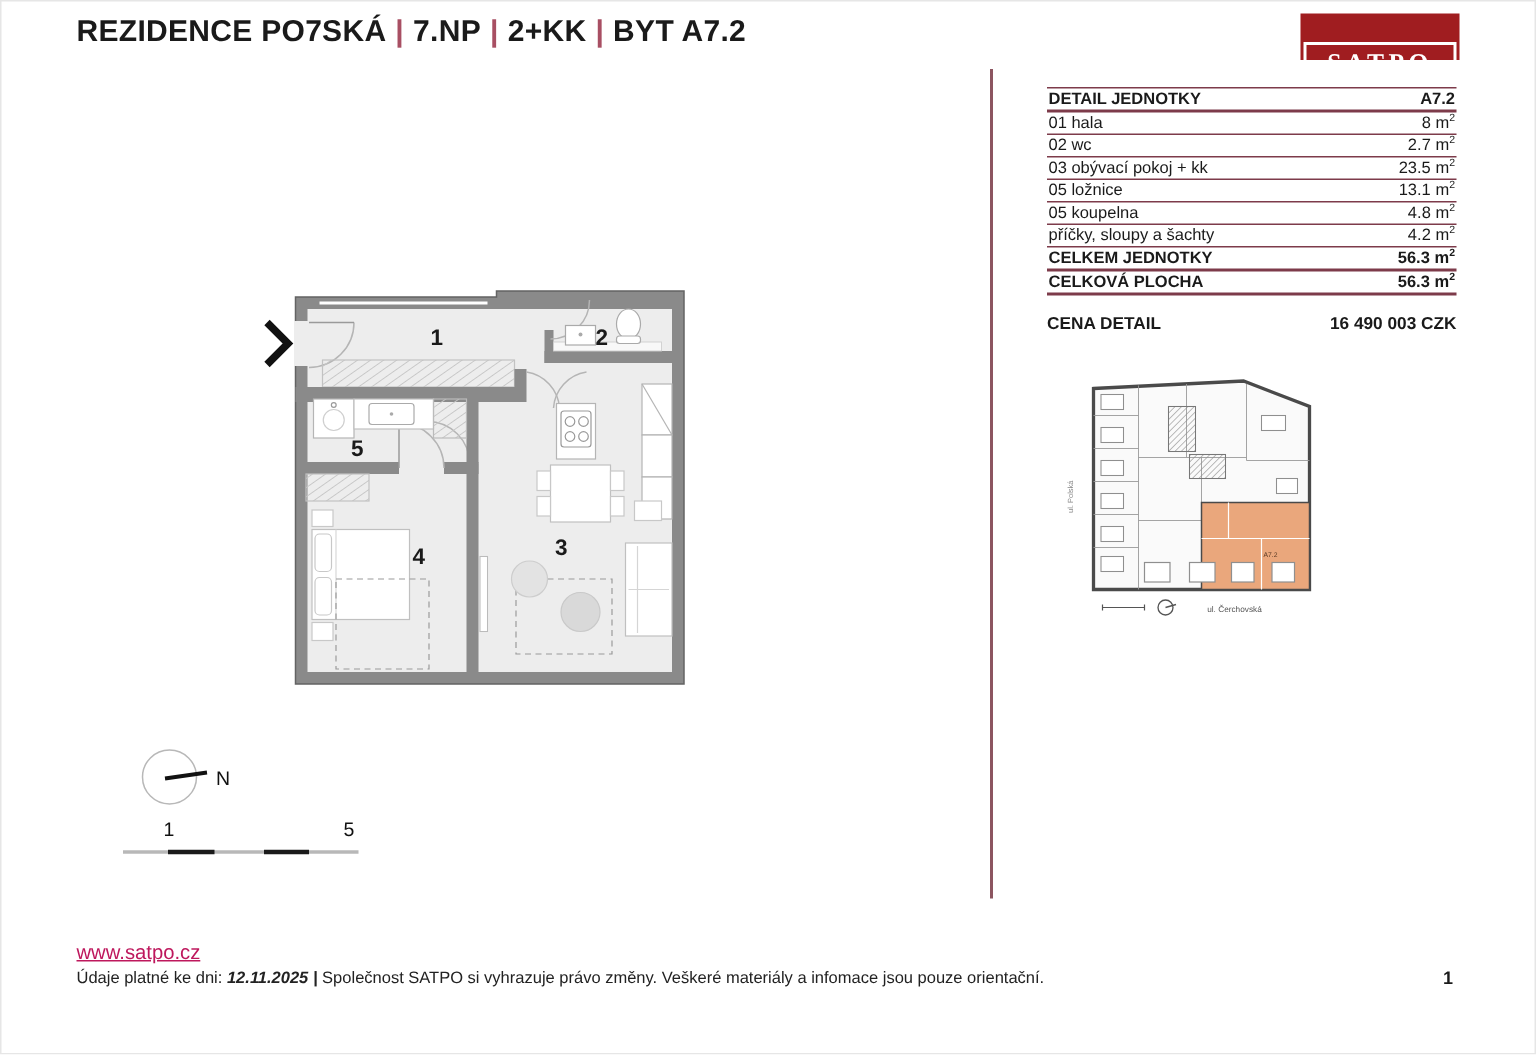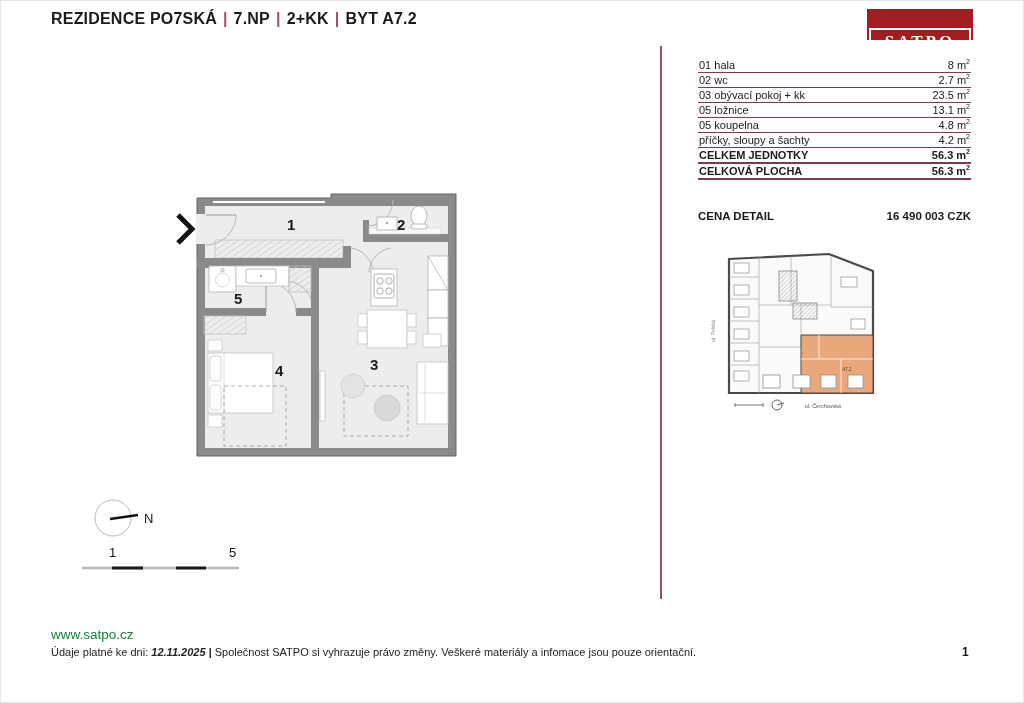--- a/index.html
+++ b/index.html
@@ -7,21 +7,21 @@
     --pipe-red:#A84F63;
     --table-rule:#7D3B4A;
     --accent-maroon:#8C5560;
     --unit-highlight:#EAA77C;
   }
   html,body{margin:0;padding:0;background:#fff;}
   .page{position:relative;width:1024px;height:703px;background:#fff;overflow:hidden;
         font-family:"Liberation Sans",sans-serif;color:#1a1a1a;border:1px solid #e6e6e6;box-sizing:border-box;}
 
   
-  .title{position:absolute;left:50px;top:9px;font-size:16px;font-weight:bold;letter-spacing:.2px;white-space:nowrap;}
+  .title{position:absolute;left:50px;top:9px;font-size:20px;font-weight:bold;letter-spacing:.2px;white-space:nowrap;}
   .title .sep{color:var(--pipe-red);margin:0 6px;font-weight:bold;}
   .logo{position:absolute;left:866px;top:8px;width:106px;height:31px;background:var(--brand-red);
         display:flex;align-items:center;justify-content:center;}
   .logo-inner{width:98px;height:23px;border:2px solid #fff;display:flex;align-items:center;justify-content:center;
         font-family:"Liberation Serif",serif;font-weight:bold;color:#fff;font-size:17px;letter-spacing:3px;line-height:1;margin-top:33px;}
 
   .divider{position:absolute;left:659px;top:45px;width:2px;height:553px;background:var(--accent-maroon);}
 
   
   .unit-table{position:absolute;left:697px;top:57px;width:273px;font-size:11px;}
@@ -36,40 +36,44 @@
   .price{position:absolute;left:697px;top:209px;width:273px;display:flex;justify-content:space-between;
          font-size:11.5px;font-weight:bold;}
 
   
   .floorplan{position:absolute;left:160px;top:183px;}
   .siteplan{position:absolute;left:700px;top:246px;}
   .compass{position:absolute;left:86px;top:492px;}
   .scalebar{position:absolute;left:78px;top:543px;}
 
   
-  .footer-site{position:absolute;left:50px;top:626px;font-size:13.5px;color:#15803d;}
+  .footer-site{position:absolute;left:50px;top:626px;font-size:13.5px;color:#be185d;text-decoration:underline;}
   .footer-note{position:absolute;left:50px;top:645px;font-size:11px;color:#222;white-space:nowrap;}
   .footer-note b{font-weight:bold;font-style:italic;}
   .footer-page{position:absolute;left:961px;top:644px;font-size:12px;font-weight:bold;}
 
   svg text{font-family:"Liberation Sans",sans-serif;}
 </style>
 </head>
 <body>
 
 <div class="page">
 
   <div class="title"><span>REZIDENCE PO7SKÁ</span><span class="sep">|</span><span>7.NP</span><span class="sep">|</span><span>2+KK</span><span class="sep">|</span><span>BYT A7.2</span></div>
   <div class="logo">
     <div class="logo-inner">SATPO</div>
   </div>
 
   <div class="divider"></div>
 
   <div class="unit-table">
+    <div class="trow thead">
+      <span class="lbl">DETAIL JEDNOTKY</span>
+      <span class="val">A7.2</span>
+    </div>
     <div id="table-rows">
         <div class="trow">
           <span class="lbl">01 hala</span>
           <span class="val">8 m<sup class="sq">2</sup></span>
         </div>
         <div class="trow">
           <span class="lbl">02 wc</span>
           <span class="val">2.7 m<sup class="sq">2</sup></span>
         </div>
         <div class="trow">

